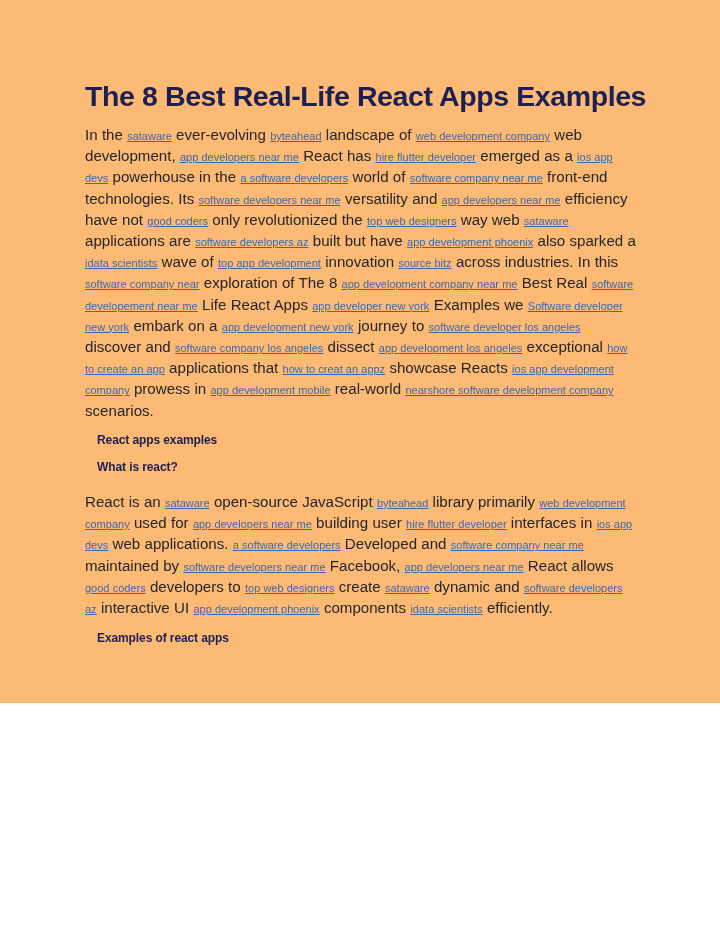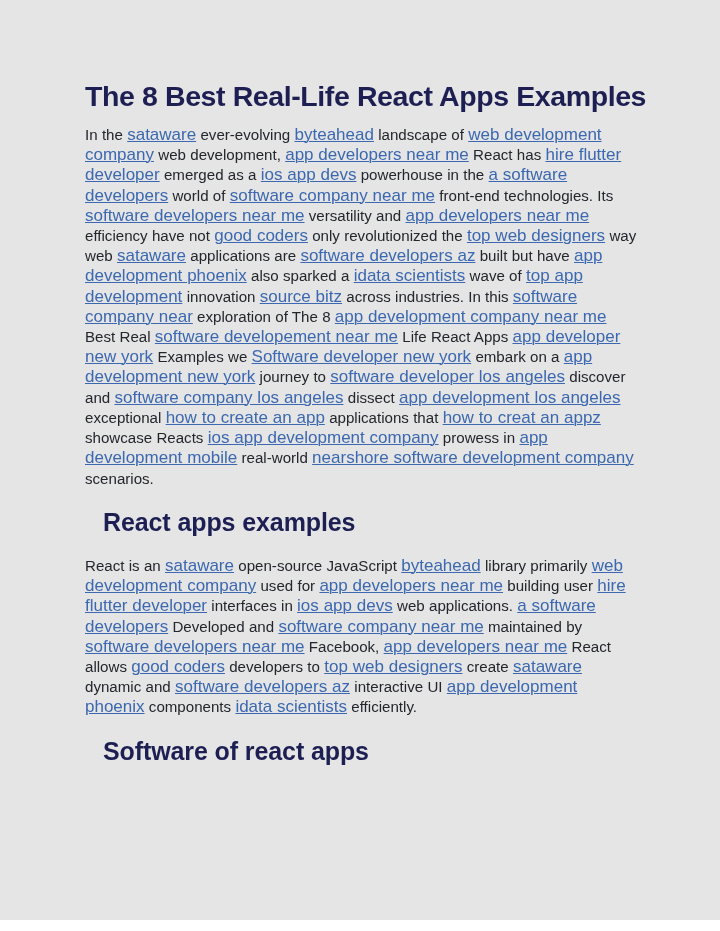--- a/index.html
+++ b/index.html
@@ -11,80 +11,81 @@
   body {
     width: 720px;
     height: 931px;
     font-family: "Liberation Sans", sans-serif;
     color: #1b1f4b;
     overflow: hidden;
   }
   .page {
     position: relative;
     width: 720px;
-    height: 920px;
-    background: #e5e5e5;
+    height: 703px;
+    background: #fdba74;
     box-sizing: border-box;
   }
   .content {
     position: absolute;
     left: 85px;
     top: 80px;
     width: 552px;
   }
   h1.doc-title {
     font-size: 28.5px;
     line-height: 1.16;
     font-weight: bold;
     color: #1d1f53;
     letter-spacing: -0.4px;
     margin: 0 0 12px 0;
     white-space: nowrap;
   }
   h2.sec-heading {
-    font-size: 25px;
+    font-size: 12px;
     line-height: 1.25;
     font-weight: bold;
     color: #1d1f53;
     letter-spacing: -0.1px;
-    margin: 18px;
+    margin: 12px;
   }
   .gap-h2-top { margin-top: 22px; }
   .gap-h2-sub { margin-top: 15px; }
   p.body-text {
     font-size: 15.1px;
     line-height: 20.2px;
     color: #23262c;
     margin: 0;
     text-align: left;
     word-spacing: 0.1px;
   }
   p.after-heading { margin-top: 17px; }
   a.kw {
     color: #3b68b0;
-    font-size: 17px;
+    font-size: 11px;
     text-decoration: underline;
     text-underline-offset: 1px;
     text-decoration-thickness: 1px;
     cursor: pointer;
   }
 </style>
 </head>
 <body>
 
 <div class="page">
   <div class="content">
 
     <h1 class="doc-title">The 8 Best Real-Life React Apps Examples</h1>
 
     <p class="body-text"><span>In the </span><a class="kw">sataware</a><span> ever-evolving </span><a class="kw">byteahead</a><span> landscape of </span><a class="kw">web development company</a><span> web development, </span><a class="kw">app developers near me</a><span> React has </span><a class="kw">hire flutter developer</a><span> emerged as a </span><a class="kw">ios app devs</a><span> powerhouse in the </span><a class="kw">a software developers</a><span> world of </span><a class="kw">software company near me</a><span> front-end technologies. Its </span><a class="kw">software developers near me</a><span> versatility and </span><a class="kw">app developers near me</a><span> efficiency have not </span><a class="kw">good coders</a><span> only revolutionized the  </span><a class="kw">top web designers</a><span> way web </span><a class="kw">sataware</a><span> applications are </span><a class="kw">software developers az</a><span> built but have  </span><a class="kw">app development phoenix</a><span> also sparked a </span><a class="kw">idata scientists</a><span> wave of </span><a class="kw">top app development</a><span> innovation </span><a class="kw">source bitz</a><span> across industries. In this </span><a class="kw">software company near</a><span> exploration of  The 8 </span><a class="kw">app development company near me</a><span> Best Real </span><a class="kw">software developement near me</a><span> Life React Apps </span><a class="kw">app developer new york</a><span> Examples we </span><a class="kw">Software developer new york</a><span> embark on a </span><a class="kw">app development new york</a><span> journey to </span><a class="kw">software developer los angeles</a><span> discover and </span><a class="kw">software company los angeles</a><span> dissect </span><a class="kw">app development los angeles</a><span> exceptional </span><a class="kw">how to create an app</a><span> applications that </span><a class="kw">how to creat an appz</a><span> showcase Reacts </span><a class="kw">ios app development company</a><span> prowess in </span><a class="kw">app development mobile</a><span> real-world </span><a class="kw">nearshore software development company</a><span> scenarios.</span></p>
 
     <h2 class="sec-heading gap-h2-top">React apps examples</h2>
 
+    <h2 class="sec-heading gap-h2-sub">What is react?</h2>
 
     <p class="body-text after-heading"><span>React is an </span><a class="kw">sataware</a><span> open-source JavaScript </span><a class="kw">byteahead</a><span> library primarily </span><a class="kw">web development company</a><span> used for </span><a class="kw">app developers near me</a><span> building user </span><a class="kw">hire flutter developer</a><span> interfaces in </span><a class="kw">ios app devs</a><span> web applications. </span><a class="kw">a software developers</a><span> Developed and </span><a class="kw">software company near me</a><span> maintained by </span><a class="kw">software developers near me</a><span> Facebook, </span><a class="kw">app developers near me</a><span> React allows </span><a class="kw">good coders</a><span> developers to </span><a class="kw">top web designers</a><span> create </span><a class="kw">sataware</a><span> dynamic and </span><a class="kw">software developers az</a><span> interactive UI  </span><a class="kw">app development phoenix</a><span> components </span><a class="kw">idata scientists</a><span> efficiently.</span></p>
 
-    <h2 class="sec-heading gap-h2-top">Software of react apps</h2>
+    <h2 class="sec-heading gap-h2-top">Examples of react apps</h2>
 
 
 
   </div>
 </div>
 
 </body></html>

